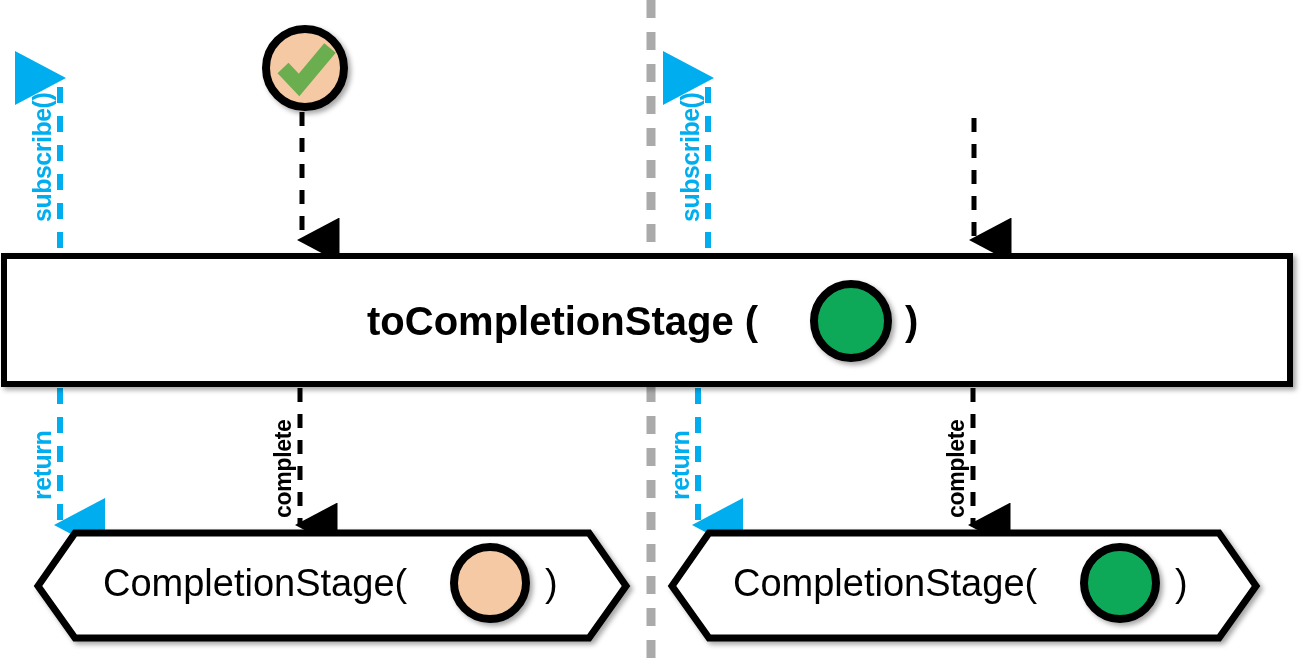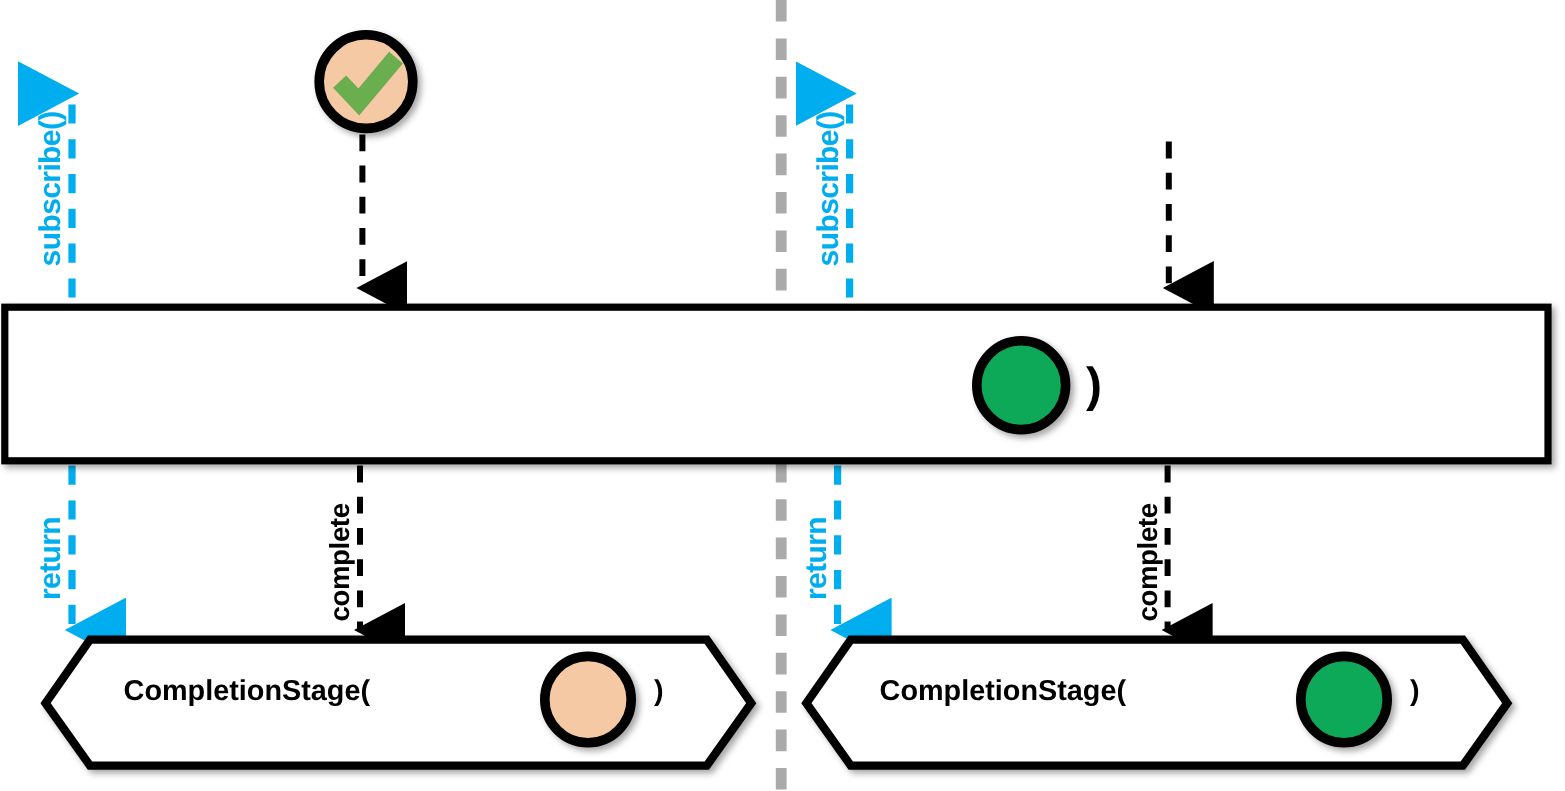--- a/index.html
+++ b/index.html
@@ -48,22 +48,22 @@
     font-family: "Liberation Sans", sans-serif;
     font-weight: bold;
     font-size: 40px;
     color: #000000;
     white-space: nowrap;
     line-height: 1;
   }
   .stage-text {
     position: absolute;
     font-family: "Liberation Sans", sans-serif;
-    font-weight: bold;
-    font-size: 24px;
+    font-weight: normal;
+    font-size: 38px;
     color: #000000;
     white-space: nowrap;
     line-height: 1;
   }
 </style>
 </head>
 <body>
 
 <div id="canvas">
 
@@ -178,20 +178,21 @@
   <div class="vlabel lbl-blue" style="left:30px; top:500px; transform: rotate(-90deg);">return</div>
 
   <div class="vlabel lbl-black" style="left:272px; top:518px; transform: rotate(-90deg);">complete</div>
 
   <div class="vlabel lbl-blue" style="left:678px; top:222px; transform: rotate(-90deg);">subscribe()</div>
 
   <div class="vlabel lbl-blue" style="left:668px; top:500px; transform: rotate(-90deg);">return</div>
 
   <div class="vlabel lbl-black" style="left:945px; top:518px; transform: rotate(-90deg);">complete</div>
 
+  <div class="op-text" style="left:367px; top:301px;">toCompletionStage (</div>
   <div class="op-text" style="left:905px; top:301px;">)</div>
 
   <div class="stage-text" style="left:103px; top:564px;">CompletionStage(</div>
   <div class="stage-text" style="left:545px; top:564px;">)</div>
 
   <div class="stage-text" style="left:733px; top:564px;">CompletionStage(</div>
   <div class="stage-text" style="left:1175px; top:564px;">)</div>
 
 </div>
 

